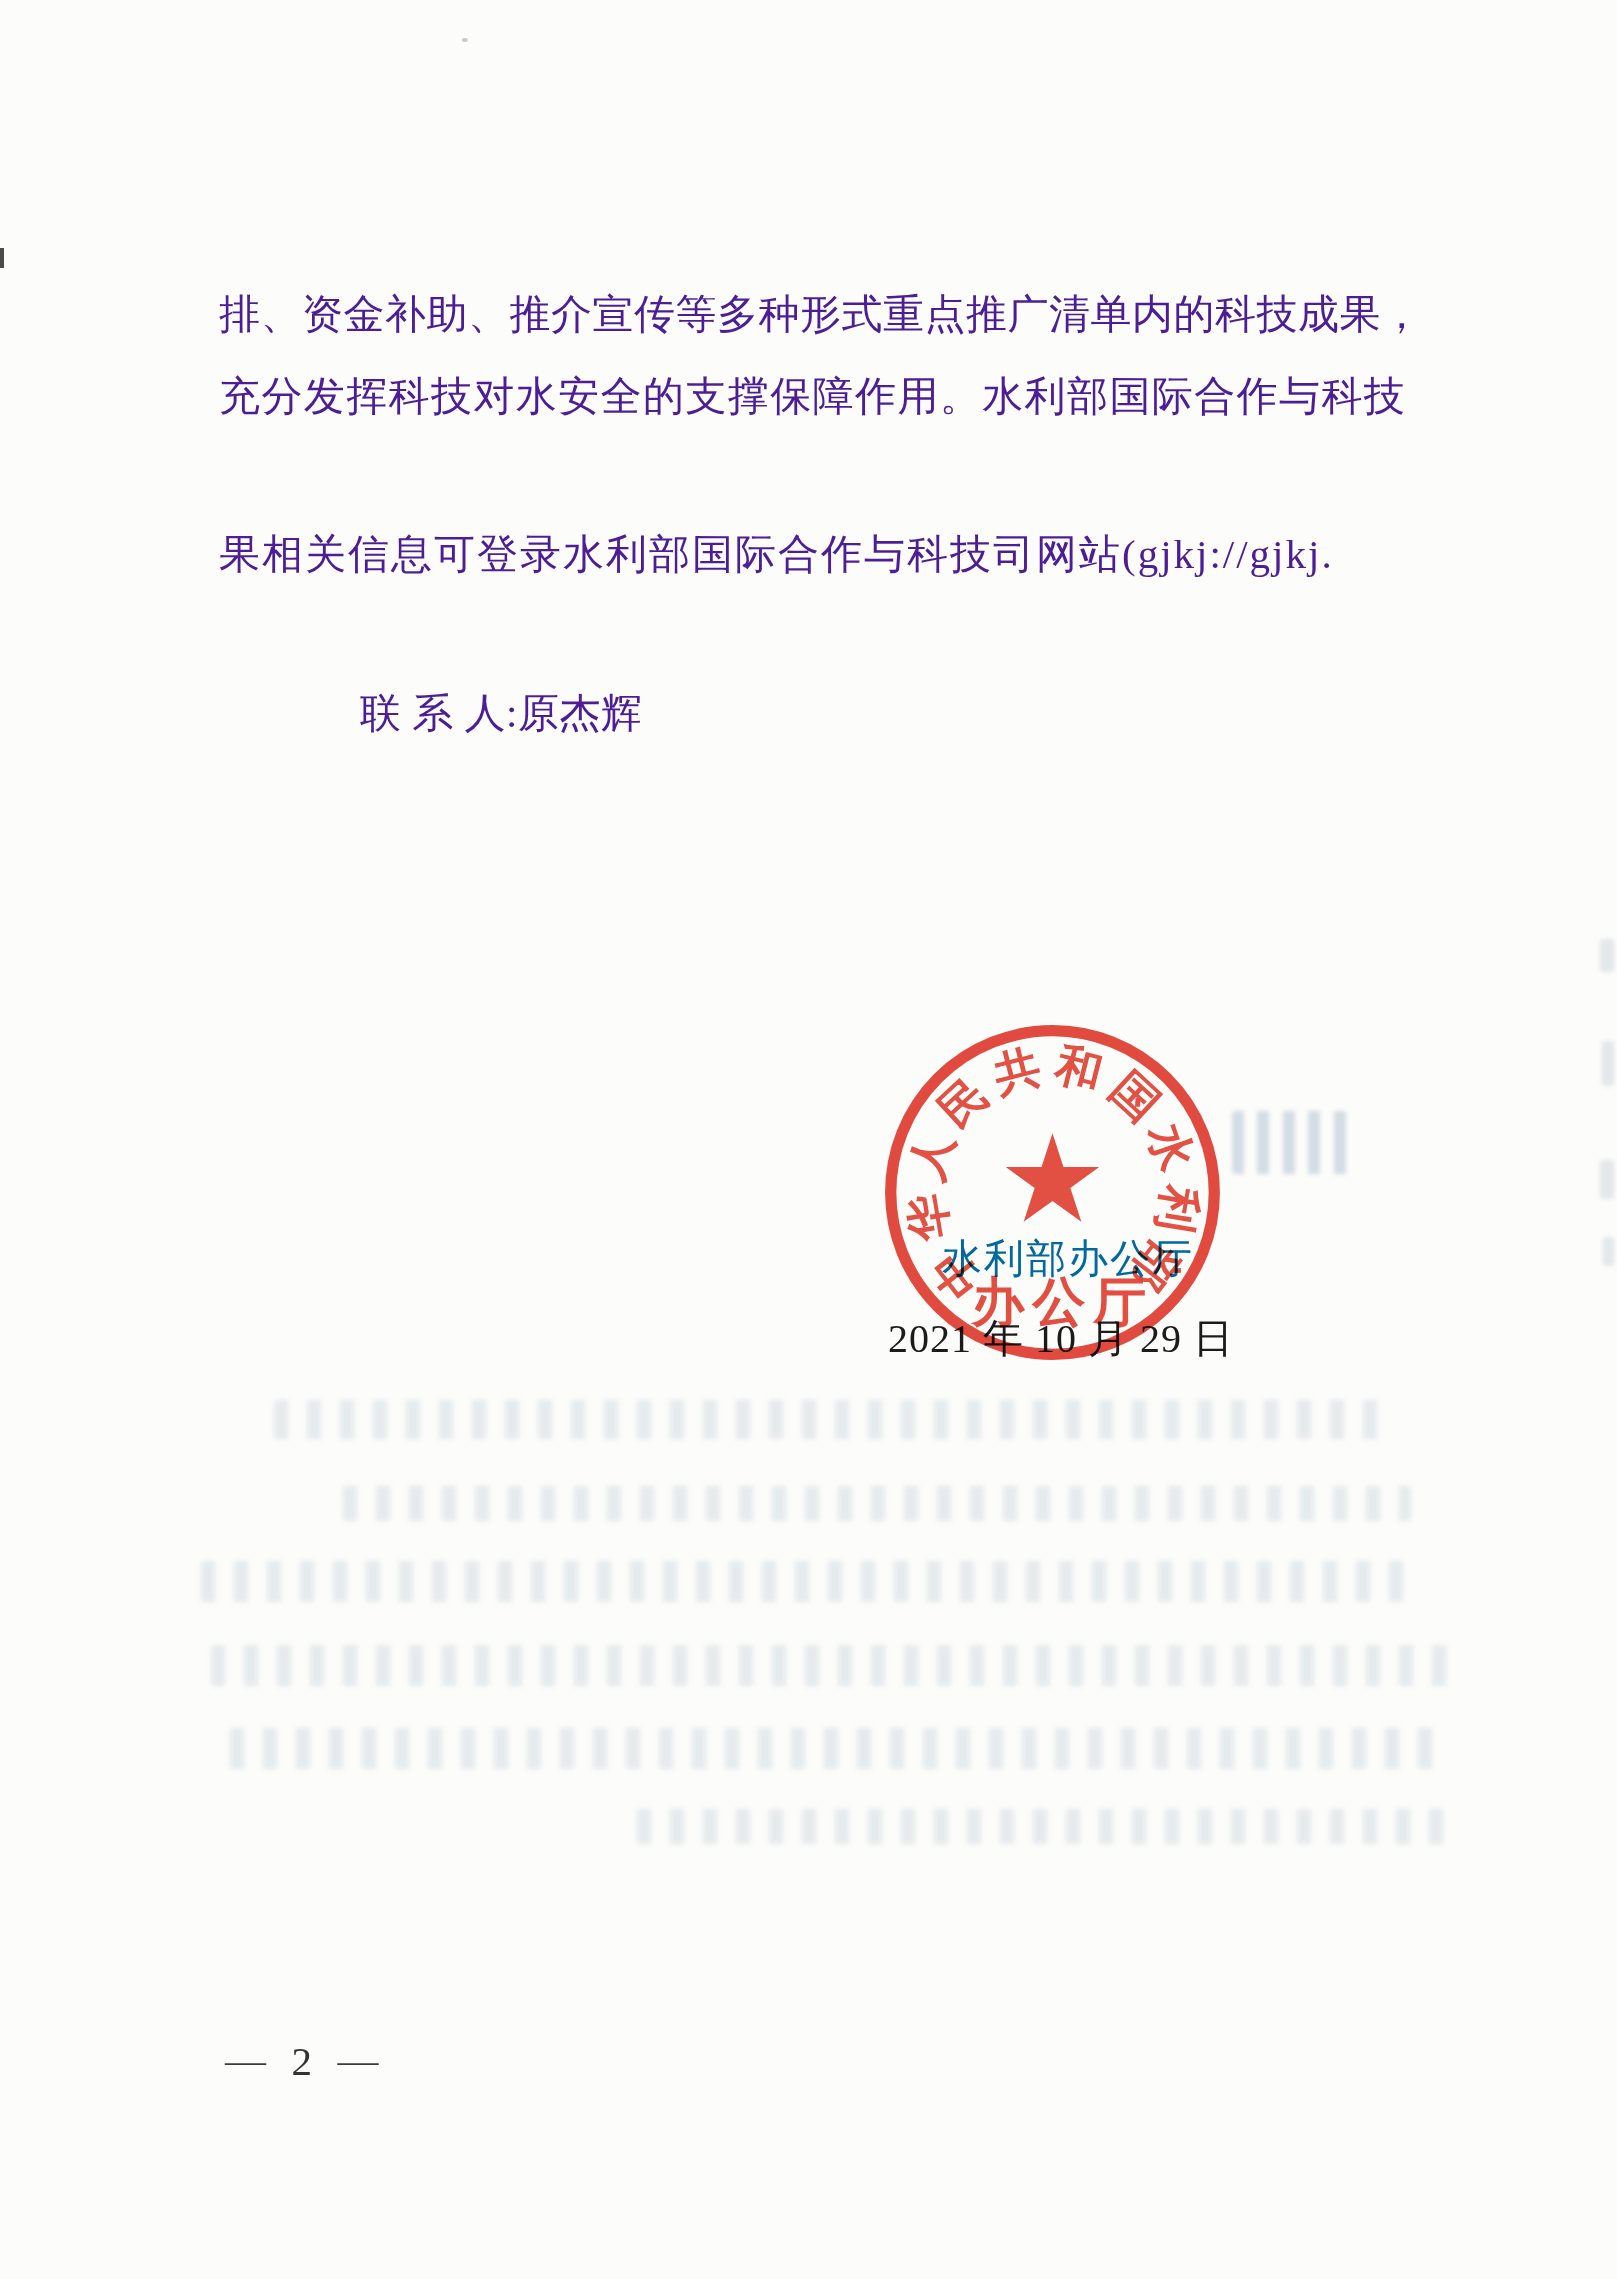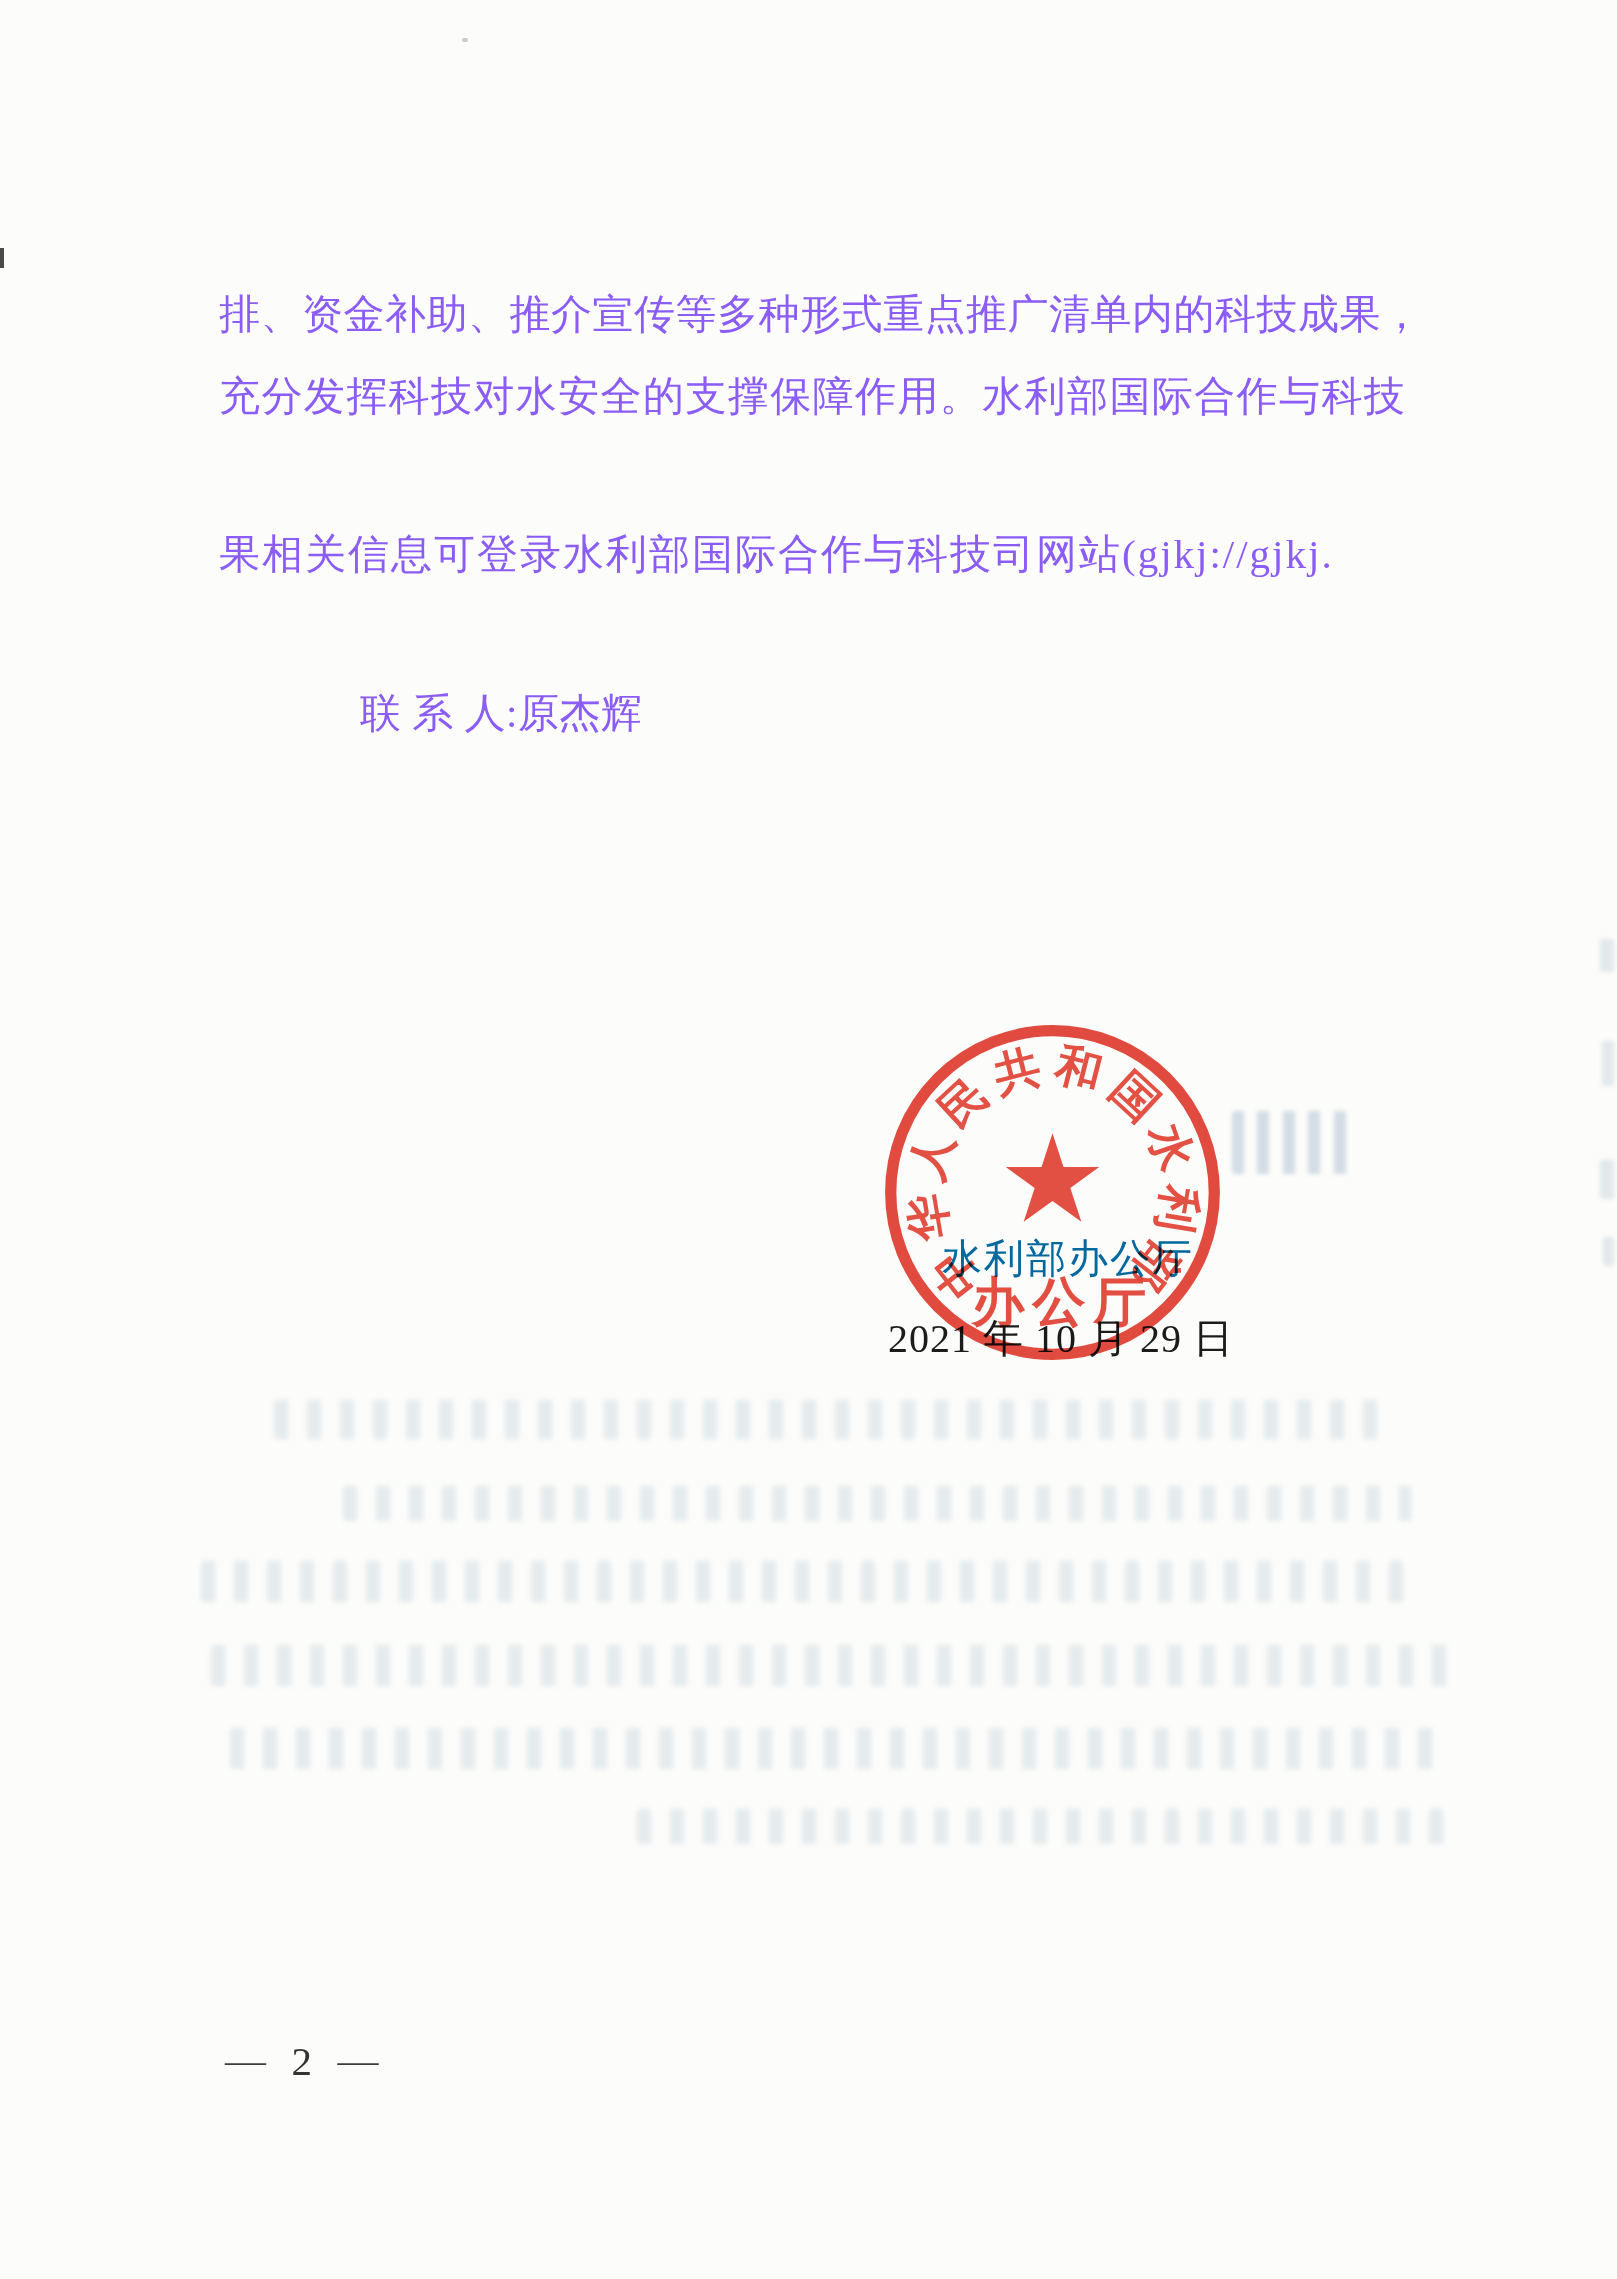--- a/index.html
+++ b/index.html
@@ -13,21 +13,21 @@
     margin:0 auto;
     background:#fcfcfa;
     overflow:hidden;
     color:#1f1f1f;
   }
   .line{
     position:absolute;
     white-space:nowrap;
     font-size:41px;
     line-height:49px;
-    color:#8b5cf6;
+    color:#4c1d95;
     letter-spacing:0.5px;
   }
   .body-line{left:219px;}
   .l2,.l3{letter-spacing:1.4px;}
   .l4{letter-spacing:2px;}
   .contact{left:316px;margin-left:44px;}
   .attachment{left:301px;font-size:43px;letter-spacing:3.9px;}
   .signature{
     position:absolute;left:942px;top:1231px;
     font-size:40px;letter-spacing:2px;color:#0369a1;

